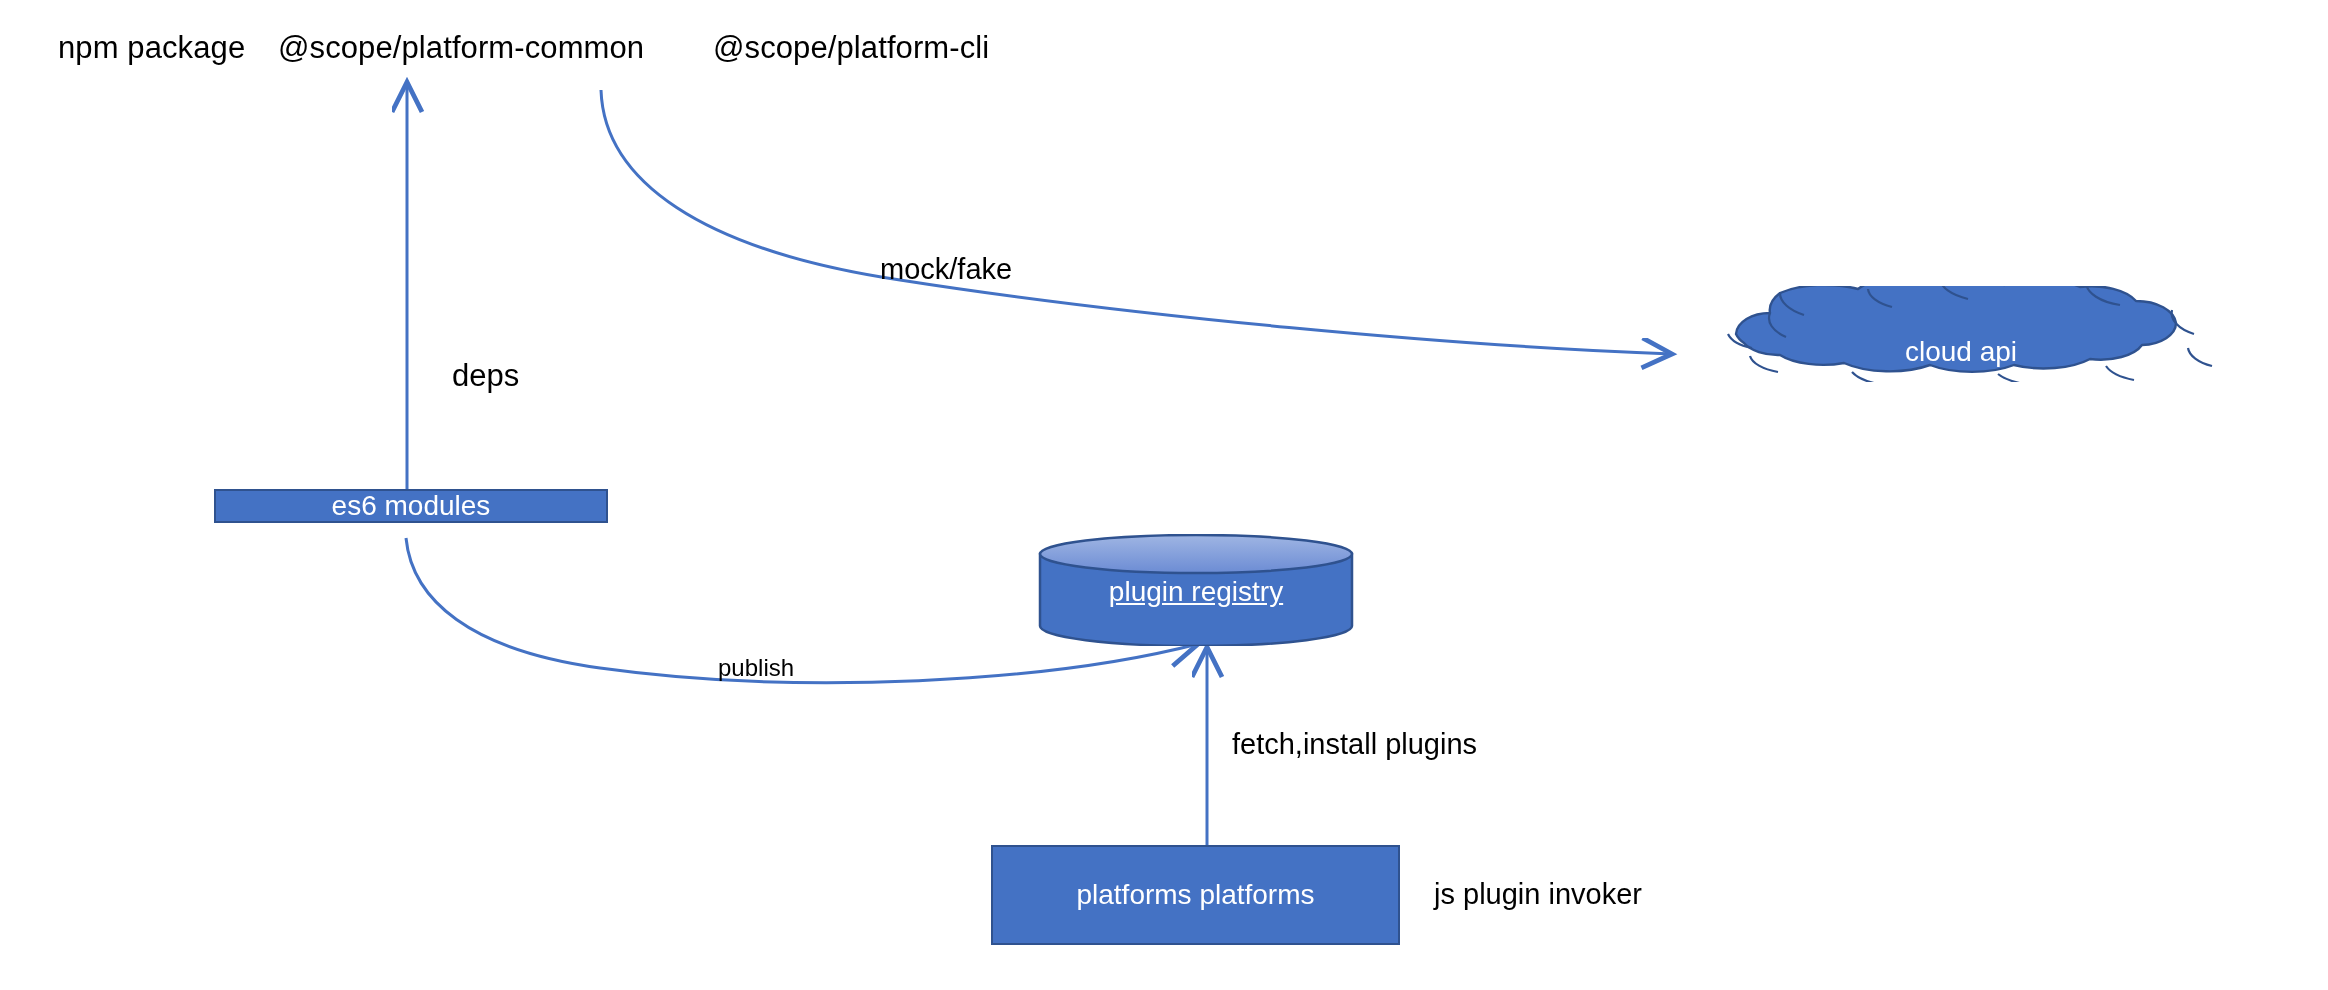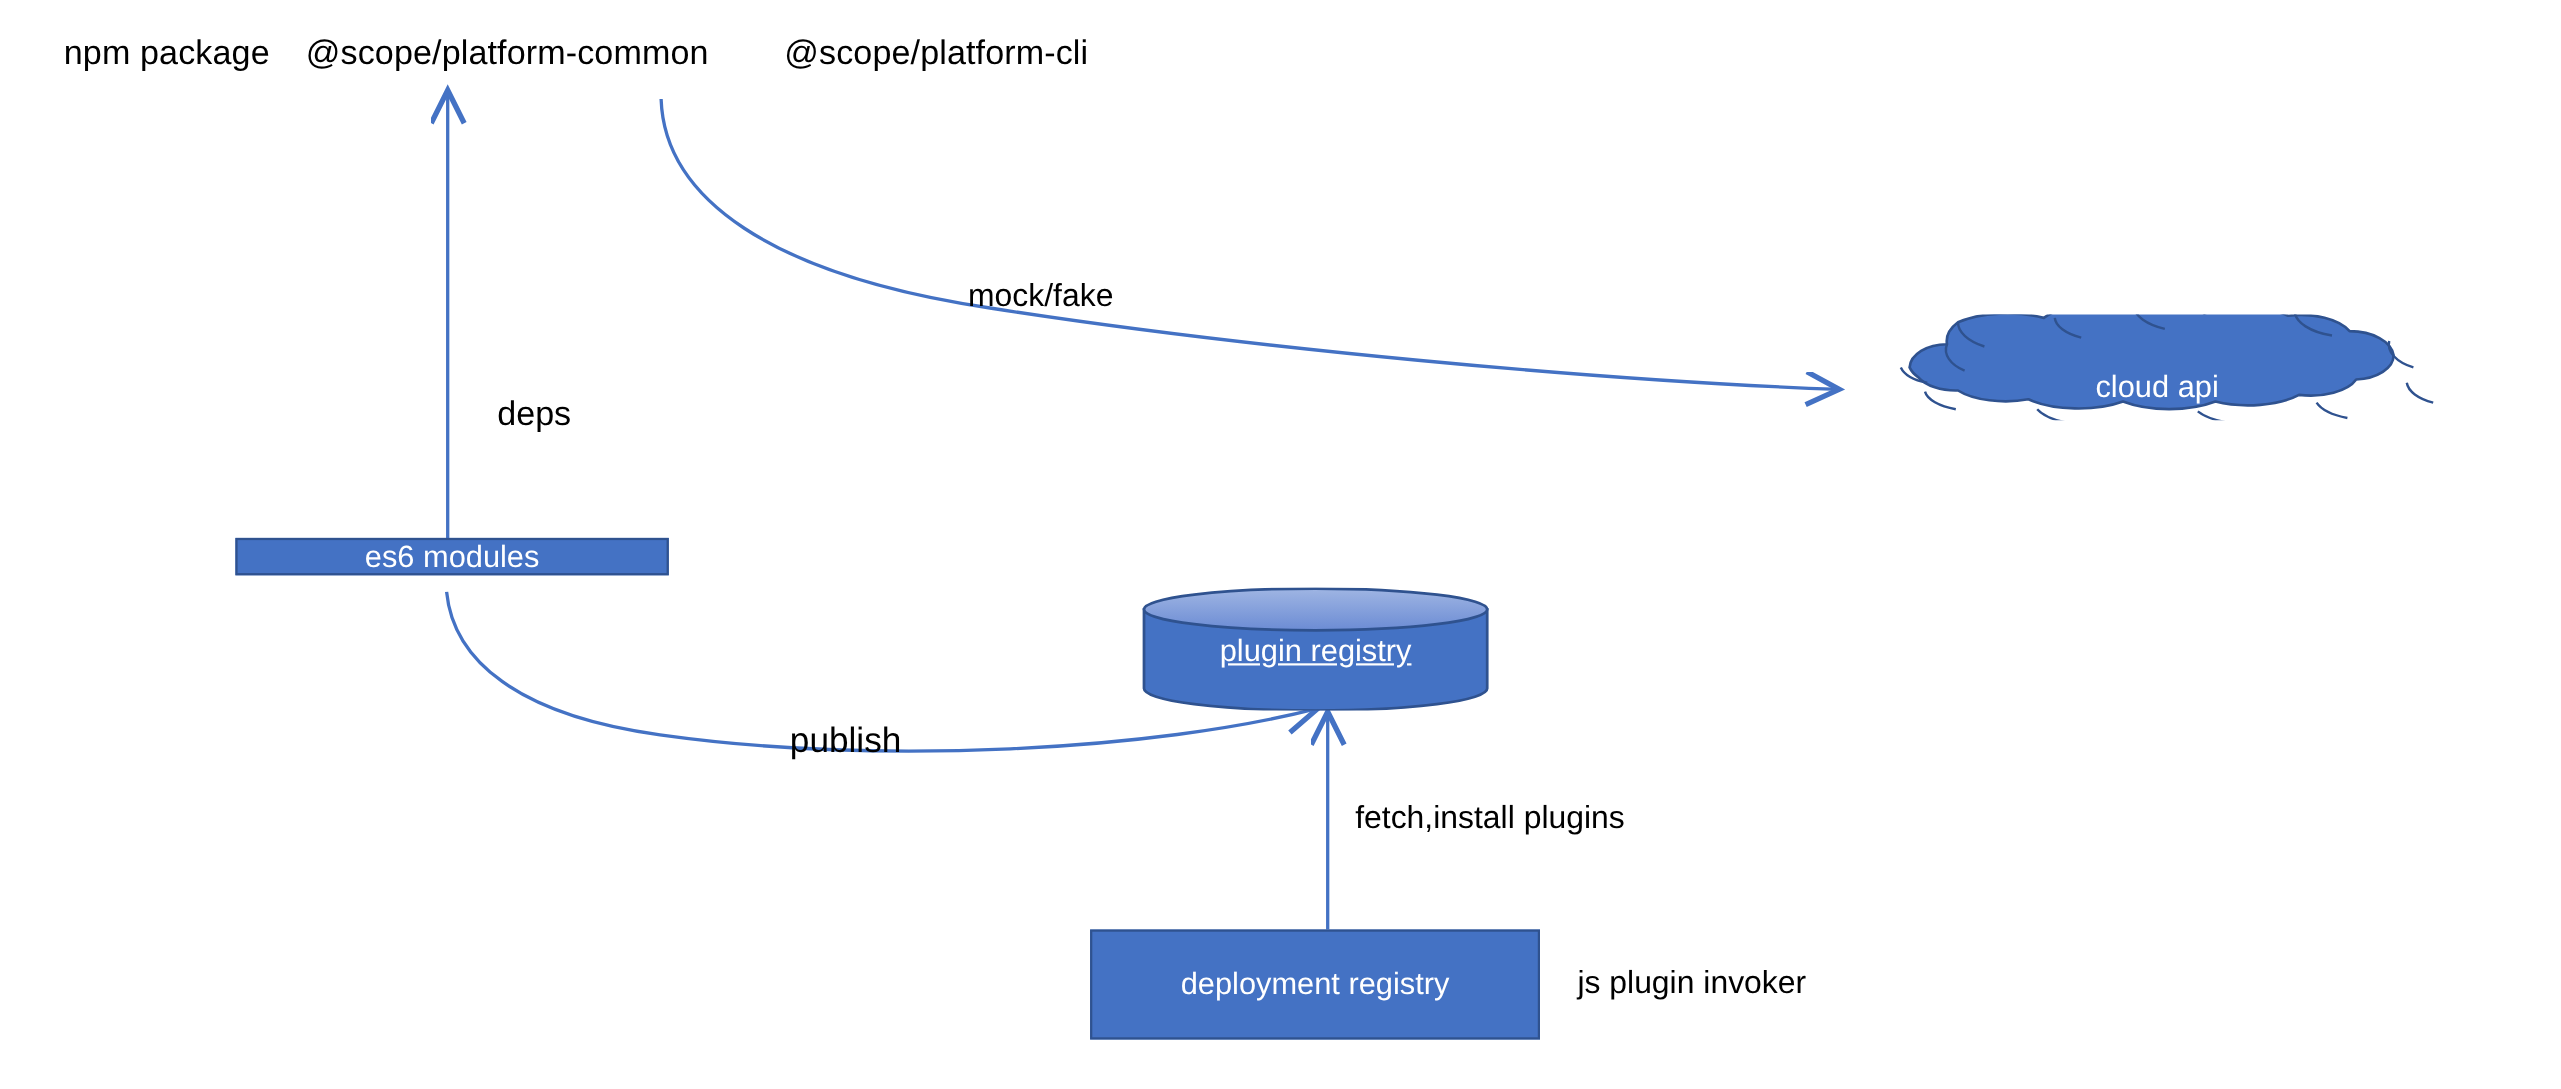--- a/index.html
+++ b/index.html
@@ -100,21 +100,21 @@
 
     <g>
       <line x1="1207" y1="845" x2="1207" y2="647" stroke="#4472C4" stroke-width="3" marker-end="url(#arrowOpen)"></line>
     </g>
   </svg>
 
   <div class="label label-edge" style="left:452px; top:356px; font-size:31px;">deps</div>
 
   <div class="label label-edge" style="left:880px; top:251px;">mock/fake</div>
 
-  <div class="label label-edge" style="left:718px; top:653px; font-size:32px;">publish</div>
+  <div class="label label-edge" style="left:718px; top:653px; font-size:24px;">publish</div>
 
   <div class="label label-edge" style="left:1232px; top:726px;">fetch,install plugins</div>
 
 
   <div class="label label-edge" style="left:1434px; top:876px;">js plugin invoker</div>
 
   <div class="box" style="left:214px; top:489px; width:394px; height:34px;">
     <span>es6 modules</span>
   </div>
 
@@ -124,21 +124,21 @@
         <stop offset="0%" stop-color="#9FB5E3"></stop>
         <stop offset="100%" stop-color="#6C8CD4"></stop>
       </linearGradient>
     </defs>
     <path d="M2,20 L2,92 A156,20 0 0 0 314,92 L314,20 Z" fill="#4472C4" stroke="#2F528F" stroke-width="2.5"></path>
     <ellipse cx="158" cy="20" rx="156" ry="19" fill="url(#cylTop)" stroke="#2F528F" stroke-width="2.5"></ellipse>
   </svg>
   <div class="cyl-label" style="left:1038px; top:576px; width:316px; text-align:center;text-decoration:underline;">plugin registry</div>
 
   <div class="box" style="left:991px; top:845px; width:409px; height:100px;">
-    <span>deployment registry</span>
+    <span>platforms platforms</span>
   </div>
 
   <svg class="shape-svg" style="left:1676px; top:286px;" width="570" height="96" viewBox="0 0 570 96">
     <path d="
         M 60,48
         a 34,22 0 0 1 34,-21
         a 48,28 0 0 1 10,-20
         a 62,26 0 0 1 78,-4
         a 56,26 0 0 1 72,-10
         a 58,24 0 0 1 74,6

